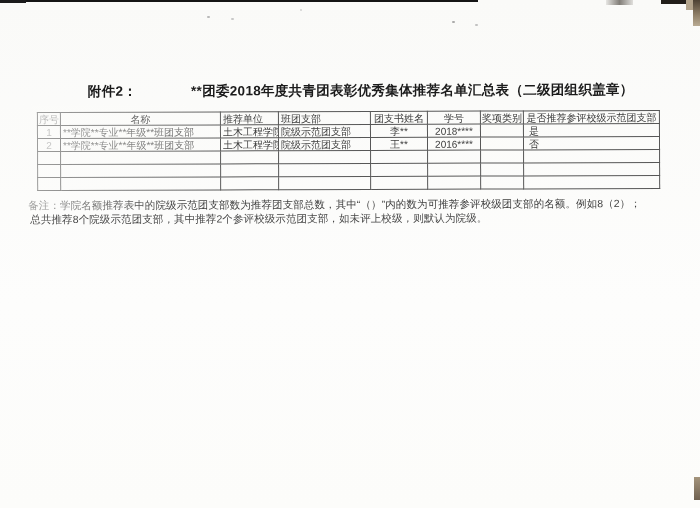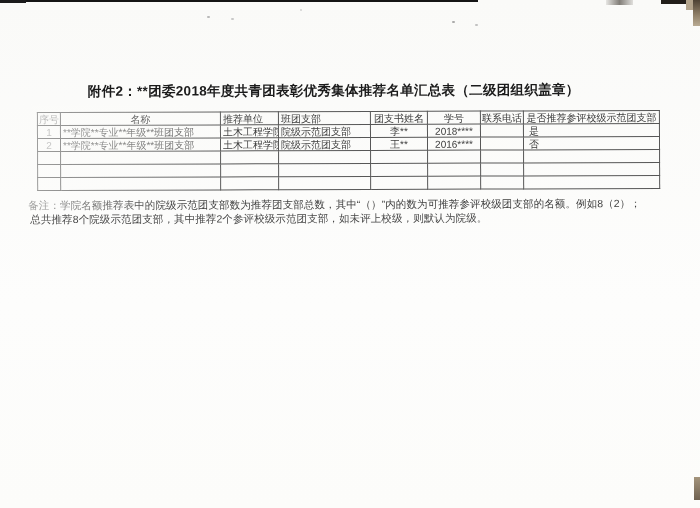--- a/index.html
+++ b/index.html
@@ -7,21 +7,21 @@
     width:700px;height:508px;overflow:hidden;position:relative;
     background:linear-gradient(180deg,#fafaf8 0%,#fdfdfc 60%,#fcfcfa 100%);
     font-family:"Liberation Sans","DejaVu Sans",sans-serif;
   }
   .page{position:absolute;inset:0;}
   .content{position:absolute;inset:0;transform:rotate(-0.2deg);transform-origin:350px 140px;}
 
   
   .title-row{position:absolute;left:88px;top:82px;white-space:nowrap;
     font-size:13.5px;font-weight:bold;color:#1b1b1b;letter-spacing:0.3px;}
-  .attachment-label{text-align:right;}
+  .attachment-label{margin-right:54px;text-align:right;}
 
   
   table.rec{position:absolute;left:37px;top:111px;width:622px;
     border-collapse:collapse;table-layout:fixed;
     font-size:10px;color:#333;}
   table.rec th,table.rec td{
     border:1px solid #575757;height:12px;padding:0 1px;
     overflow:hidden;white-space:nowrap;font-weight:normal;line-height:11px;}
   table.rec th{text-align:center;color:#3a3a3a;}
   table.rec th:nth-child(1){color:#8d8d8d;}
@@ -85,21 +85,21 @@
           <col style="width:136px">
       </colgroup>
       <thead>
         <tr>
             <th>序号</th>
             <th>名称</th>
             <th>推荐单位</th>
             <th>班团支部</th>
             <th>团支书姓名</th>
             <th>学号</th>
-            <th>联系电话</th>
+            <th>奖项类别</th>
             <th>是否推荐参评校级示范团支部</th>
           </tr>
       </thead>
       <tbody>
           <tr>
             <td>1</td>
             <td>**学院**专业**年级**班团支部</td>
             <td>土木工程学院</td>
             <td>院级示范团支部</td>
             <td>李**</td>

